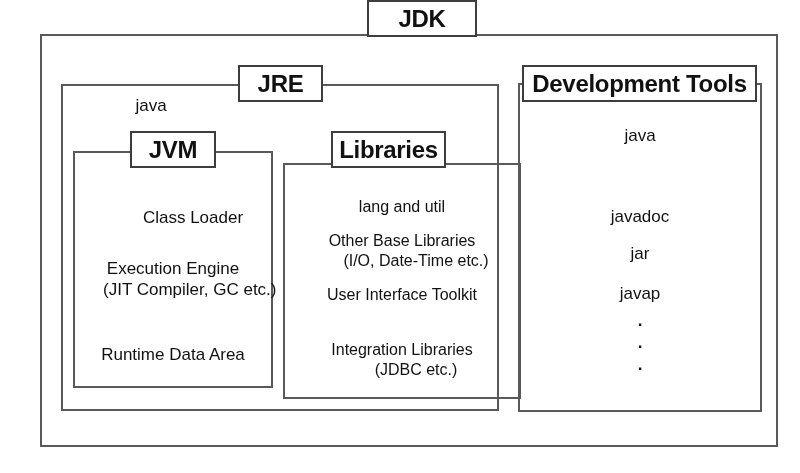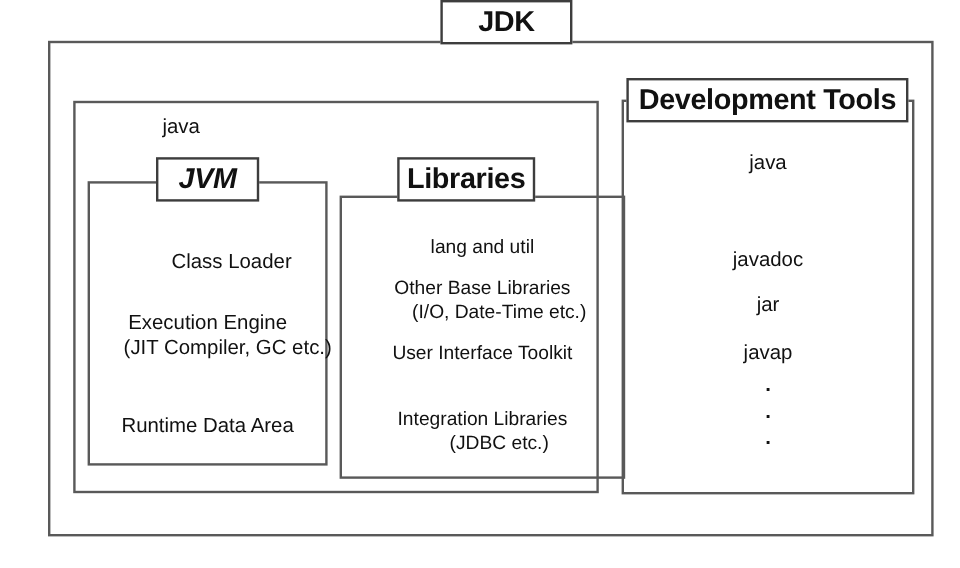--- a/index.html
+++ b/index.html
@@ -55,35 +55,36 @@
 </style>
 </head>
 <body>
 
 <div class="page">
 
   <div class="box" style="left:40px; top:34px; width:738px; height:413px;"></div>
   <div class="label" style="left:367px; top:0; width:110px; height:37px;">JDK</div>
 
   <div class="box" style="left:61px; top:84px; width:438px; height:327px;"></div>
+  <div class="label" style="left:238px; top:65px; width:85px; height:37px;">JRE</div>
   <div class="launcher" style="left:118px; top:96px; width:66px;">java</div>
 
   <div class="box" style="left:73px; top:151px; width:200px; height:237px;">
     <div class="item" style="top:55px;padding-left:40px;">
       <span>Class Loader</span>
     </div>
     <div class="item" style="top:105px; line-height:21px;">
       <span>Execution Engine</span>
       <span class="sub">(JIT Compiler, GC etc.)</span>
     </div>
     <div class="item" style="top:176px;margin-top:16px;">
       <span>Runtime Data Area</span>
     </div>
   </div>
-  <div class="label" style="left:130px; top:131px; width:86px; height:37px;font-style:italic;">JVM</div>
+  <div class="label" style="left:130px; top:131px; width:86px; height:37px;">JVM</div>
 
   <div class="box" style="left:283px; top:163px; width:238px; height:236px;">
     <div class="item lib-item" style="top:32px;">
       <span>lang and util</span>
     </div>
     <div class="item lib-item" style="top:66px;">
       <span>Other Base Libraries</span>
       <span class="sub">(I/O, Date-Time etc.)</span>
     </div>
     <div class="item lib-item" style="top:120px;">

